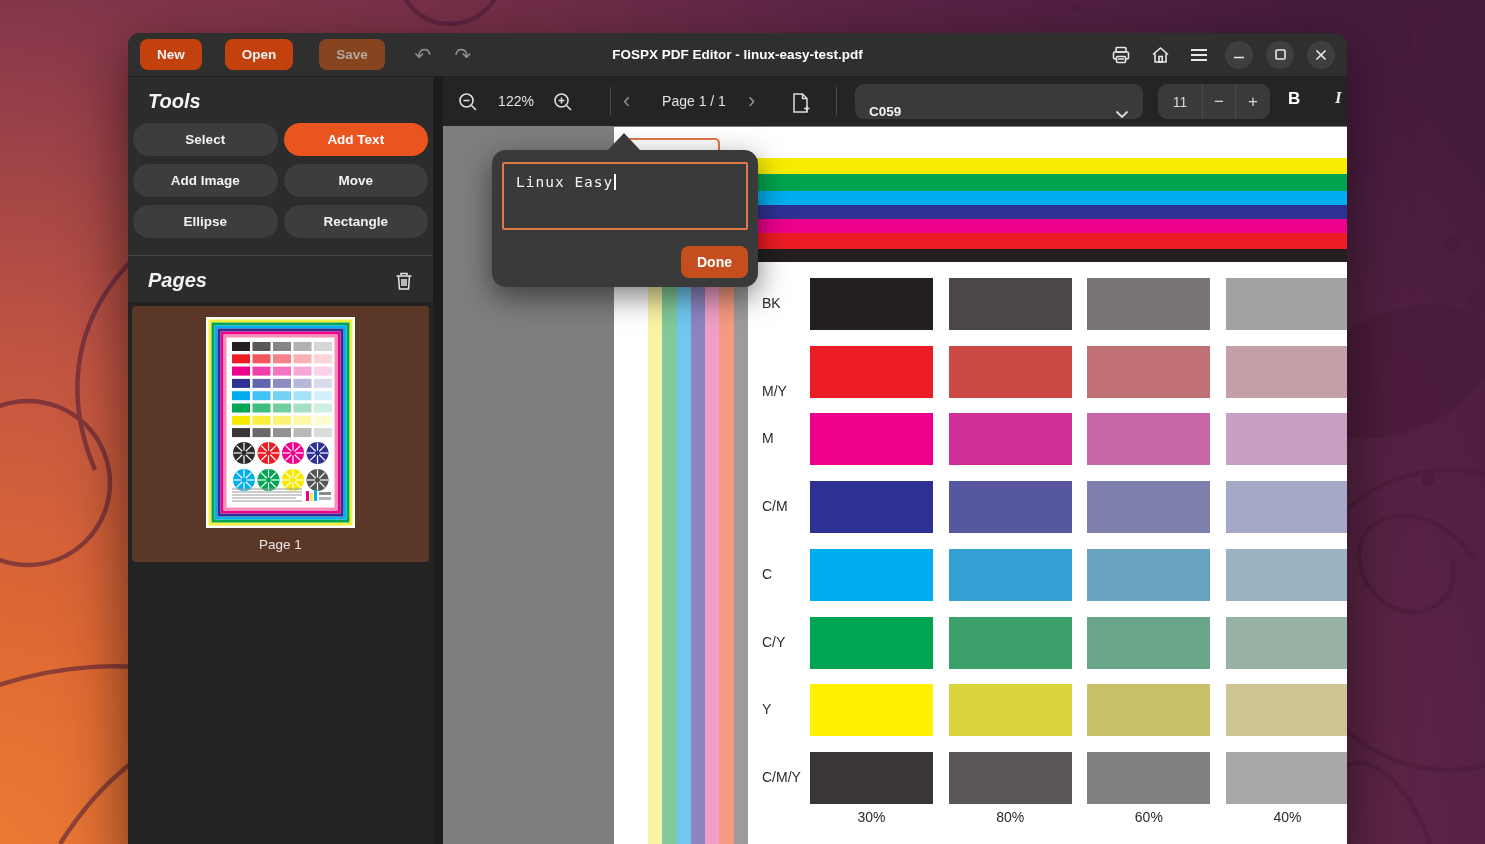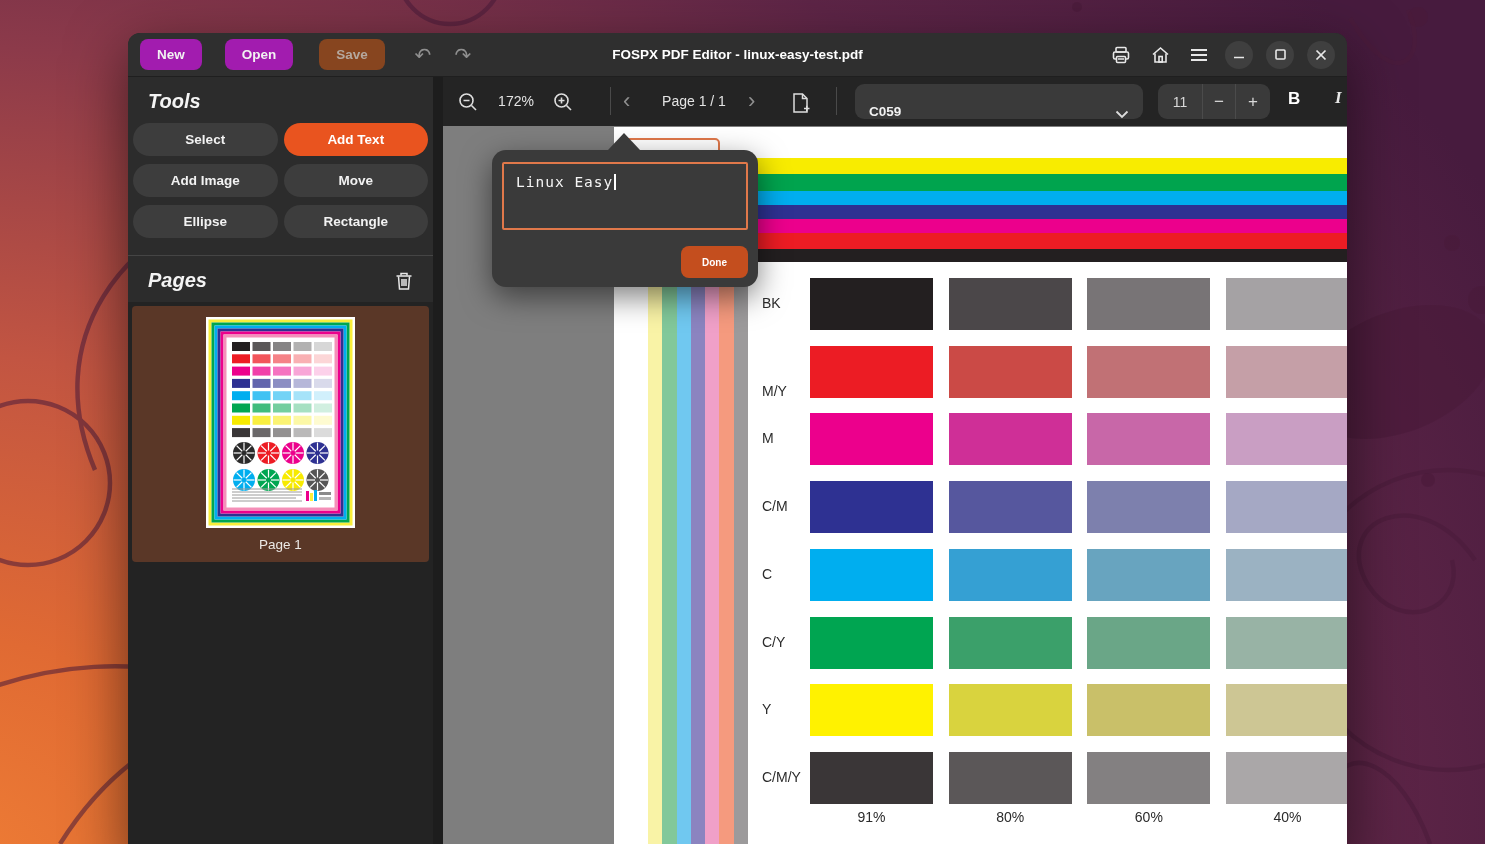--- a/index.html
+++ b/index.html
@@ -22,21 +22,21 @@
     display:flex; flex-direction:column; overflow:hidden;
   }
 
   
   .titlebar {
     flex:0 0 44px; background:#2f2f2f; border-bottom:1px solid #1f1f1f;
     display:flex; align-items:center; padding:0 12px; position:relative;
   }
   .tb-btn {
     height:31px; padding:0 17px; border:none; border-radius:8px;
-    background:#a21caf; color:#f2f2f2; font-weight:bold; font-size:13.5px;
+    background:#c2410c; color:#f2f2f2; font-weight:bold; font-size:13.5px;
     font-family:inherit;
   }
   .tb-btn + .tb-btn { margin-left:23px; }
   .tb-btn.save { background:#87451f; color:#b5a89e; margin-left:26px; }
   .history-ic {
     margin-left:26px; color:#8f8f8f; font-size:20px; line-height:1;
     width:24px; text-align:center; background:none; border:none; font-family:inherit;
   }
   .history-ic + .history-ic { margin-left:16px; }
   .win-title {
@@ -125,21 +125,21 @@
   .popup-input {
     position:absolute; left:10px; top:12px; width:246px; height:68px;
     border:2px solid #e0784a; border-radius:2px; background:#3a3a3a;
     font-family:"DejaVu Sans Mono", monospace; font-size:14.5px; color:#f5f5f5;
     padding:10px 12px; letter-spacing:1px;
   }
   .caret { display:inline-block; width:2px; height:16px; background:#ffffff; vertical-align:-3px; margin-left:1px; }
   .done-btn {
     position:absolute; right:10px; bottom:9px; width:67px; height:32px;
     background:#c44e1e; border:none; border-radius:8px;
-    color:#ffffff; font-weight:bold; font-size:10px; font-family:inherit;
+    color:#ffffff; font-weight:bold; font-size:14px; font-family:inherit;
   }
 
   svg { display:block; }
 </style>
 </head>
 <body>
 
 <div class="screen">
 
   <svg class="bg-decor" width="1485" height="844" viewBox="0 0 1485 844">
@@ -403,21 +403,21 @@
       <div class="main">
 
         <div class="toolbar">
           <button class="abs icon-btn" style="left:12px; top:12px;">
             <svg width="22" height="22" viewBox="0 0 22 22" fill="none" stroke="#dddddd" stroke-width="1.6">
               <circle cx="9.5" cy="9.5" r="6.5"></circle>
                 <line x1="14.5" y1="14.5" x2="19" y2="19"></line>
                 <line x1="6.5" y1="9.5" x2="12.5" y2="9.5"></line>
             </svg>
           </button>
-          <div class="abs tbar-text" style="left:50px; top:16px; width:46px; text-align:center;">172%</div>
+          <div class="abs tbar-text" style="left:50px; top:16px; width:46px; text-align:center;">122%</div>
           <button class="abs icon-btn" style="left:107px; top:12px;">
             <svg width="22" height="22" viewBox="0 0 22 22" fill="none" stroke="#dddddd" stroke-width="1.6">
               <circle cx="9.5" cy="9.5" r="6.5"></circle>
                 <line x1="14.5" y1="14.5" x2="19" y2="19"></line>
                 <line x1="6.5" y1="9.5" x2="12.5" y2="9.5"></line>
                 <line x1="9.5" y1="6.5" x2="9.5" y2="12.5"></line>
             </svg>
           </button>
           <div class="abs tbar-sep" style="left:167px;"></div>
           <button class="abs nav-chev" style="left:180px; top:13px;">‹</button>
@@ -505,21 +505,21 @@
               <div class="swatch-label" style="left: 148px; top: 574.2px;">Y</div>
               <div class="swatch-cell" style="left: 196px; top: 557.2px; background: rgb(255, 242, 0);"></div>
               <div class="swatch-cell" style="left: 334.67px; top: 557.2px; background: rgb(217, 211, 62);"></div>
               <div class="swatch-cell" style="left: 473.34px; top: 557.2px; background: rgb(201, 192, 105);"></div>
               <div class="swatch-cell" style="left: 612.01px; top: 557.2px; background: rgb(205, 198, 148);"></div>
               <div class="swatch-label" style="left: 148px; top: 641.9px;">C/M/Y</div>
               <div class="swatch-cell" style="left: 196px; top: 624.9px; background: rgb(58, 54, 55);"></div>
               <div class="swatch-cell" style="left: 334.67px; top: 624.9px; background: rgb(91, 87, 88);"></div>
               <div class="swatch-cell" style="left: 473.34px; top: 624.9px; background: rgb(131, 128, 129);"></div>
               <div class="swatch-cell" style="left: 612.01px; top: 624.9px; background: rgb(170, 167, 168);"></div>
-              <div class="pct-label" style="left: 196px; top: 682px;">91%</div>
+              <div class="pct-label" style="left: 196px; top: 682px;">30%</div>
               <div class="pct-label" style="left: 334.67px; top: 682px; text-align: center;">80%</div>
               <div class="pct-label" style="left: 473.34px; top: 682px;">60%</div>
               <div class="pct-label" style="left: 612.01px; top: 682px;">40%</div>
             </div>
 
           <div class="popup">
             <div class="popup-arrow"></div>
             <div class="popup-input"><span>Linux Easy</span><span class="caret"></span></div>
             <button class="done-btn">Done</button>
           </div>

